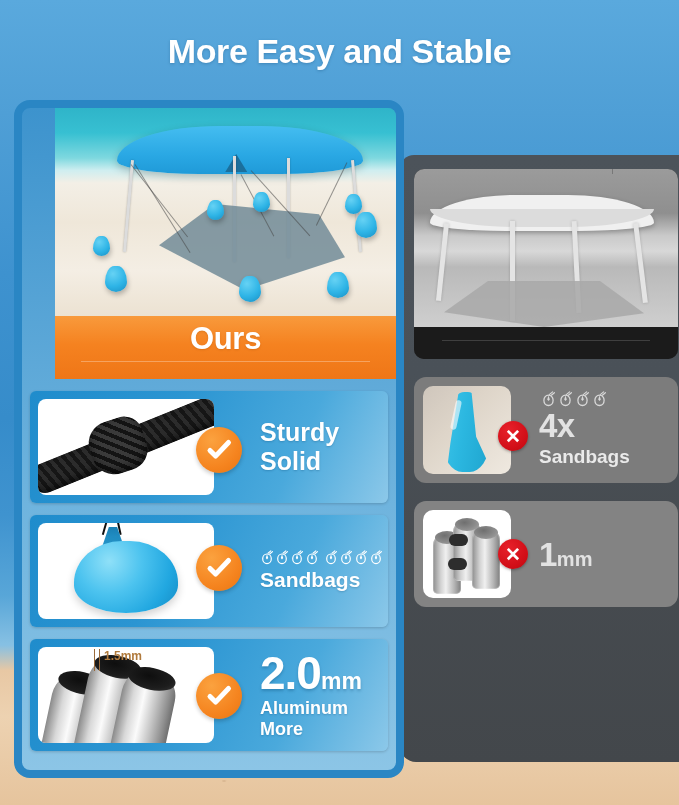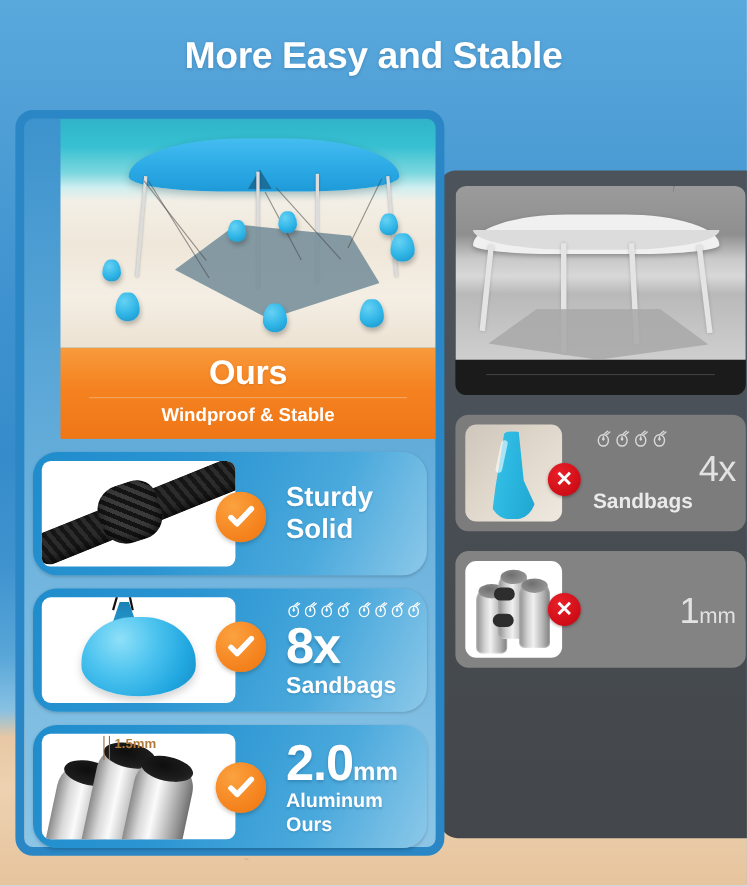--- a/index.html
+++ b/index.html
@@ -214,24 +214,23 @@
   }
   .others-dropicons {
     display: flex;
     gap: 2px;
     margin-bottom: 1px;
     padding-left: 2px;
   }
   .others-text .num {
     color: #e2e2e2;
     font-size: 33px;
-    font-weight: normal;
+    font-weight: bold;
     line-height: 1;
     letter-spacing: -0.5px;
-    text-align: right;
   }
   .others-text .num .unit {
     font-size: 20px;
     letter-spacing: 0;
   }
   .others-text .cap {
     color: #eaeaea;
     font-size: 19px;
     font-weight: bold;
     line-height: 1.25;
@@ -324,21 +323,21 @@
     color: #ffffff;
     font-size: 17px;
     font-weight: bold;
   }
 
   
   .ours-row {
     position: relative;
     height: 112px;
     margin: 12px 8px 0 8px;
-    border-radius: 22px;
+    border-radius: 6px;
     background: linear-gradient(115deg, #1f8ccc 0%, #2b95d2 38%, #4aa9dc 72%, #8cc8e9 100%);
     display: flex;
     align-items: center;
     padding: 8px;
     box-shadow: 0 1px 3px rgba(0,0,0,.18);
   }
 
   .ours-thumb {
     width: 176px; height: 96px;
     border-radius: 8px;
@@ -566,21 +565,20 @@
       <div class="op-bag small" style="left:152px;top:92px;"></div>
       <div class="op-bag small" style="left:198px;top:84px;"></div>
       <div class="op-bag" style="left:184px;top:168px;"></div>
       <div class="op-bag" style="left:272px;top:164px;"></div>
       <div class="op-bag small" style="left:290px;top:86px;"></div>
       <div class="op-bag" style="left:300px;top:104px;"></div>
     </div>
     <div class="ours-label">
       <div class="big">Ours</div>
       <div class="rule"></div>
-      <div class="sub">Windproof &amp; Stable</div>
     </div>
   </div>
 
   <div class="ours-row">
     <div class="ours-thumb th-rope">
       <div class="rope-line"></div>
       <div class="knot"></div>
     </div>
     <div class="ours-badge badge-ropes">
       <svg width="28" height="28" viewBox="0 0 28 28">
@@ -641,37 +639,36 @@
             <path d="M7.5 4.2c2.6 0 4.6 2.3 4.6 5 0 3.1-2 5.3-4.6 5.3S2.9 12.3 2.9 9.2c0-2.7 2-5 4.6-5z" fill="none" stroke="#ffffff" stroke-width="1.3"></path>
             <path d="M7.5 4.4 6.2 8.6l1.3 1.4 1.3-1.4z" fill="#ffffff"></path>
             <path d="M8.6 3.4 11.6 0.9M10.4 4.2 13.4 1.7" stroke="#ffffff" stroke-width="1.2" fill="none" stroke-linecap="round"></path>
           </svg>
         <svg width="14" height="16" viewBox="0 0 15 17">
             <path d="M7.5 4.2c2.6 0 4.6 2.3 4.6 5 0 3.1-2 5.3-4.6 5.3S2.9 12.3 2.9 9.2c0-2.7 2-5 4.6-5z" fill="none" stroke="#ffffff" stroke-width="1.3"></path>
             <path d="M7.5 4.4 6.2 8.6l1.3 1.4 1.3-1.4z" fill="#ffffff"></path>
             <path d="M8.6 3.4 11.6 0.9M10.4 4.2 13.4 1.7" stroke="#ffffff" stroke-width="1.2" fill="none" stroke-linecap="round"></path>
           </svg>
       </div>
-      <div class="num">8x</div>
       <div class="cap">Sandbags</div>
     </div>
   </div>
 
   <div class="ours-row">
     <div class="ours-thumb th-alum">
       <div class="atube a1"></div>
       <div class="atube a2"></div>
       <div class="atube a3"></div>
       <div class="caliper"></div>
       <div class="caliper2"></div>
       <div class="caltext">1.5mm</div>
     </div>
     <div class="ours-badge badge-alum">
       <svg width="28" height="28" viewBox="0 0 28 28">
           <path d="M5 14.5 l5.6 5.6 L23.5 6.5" stroke="#ffffff" stroke-width="5" fill="none" stroke-linecap="round" stroke-linejoin="round"></path>
         </svg>
     </div>
     <div class="ours-text">
       <div class="num"><span>2.0</span><span class="unit">mm</span></div>
-      <div class="cap small">Aluminum Ours</div>
+      <div class="cap small">Aluminum More</div>
     </div>
   </div>
 </div>
 
 </body></html>

